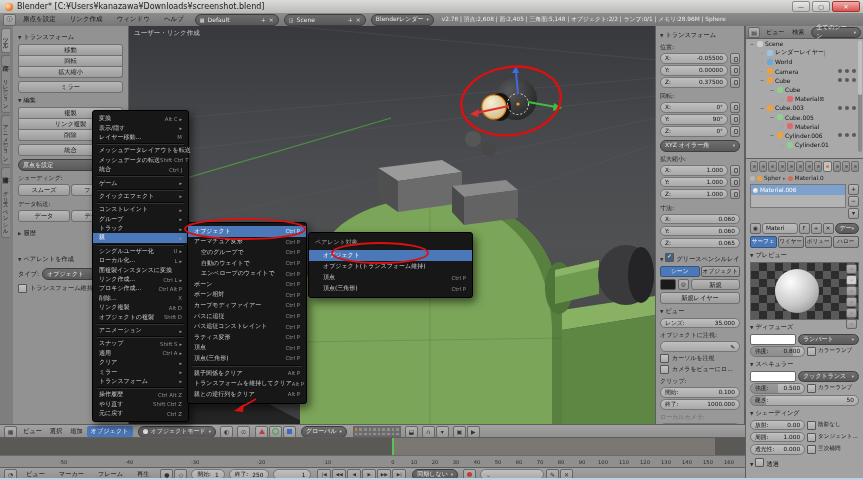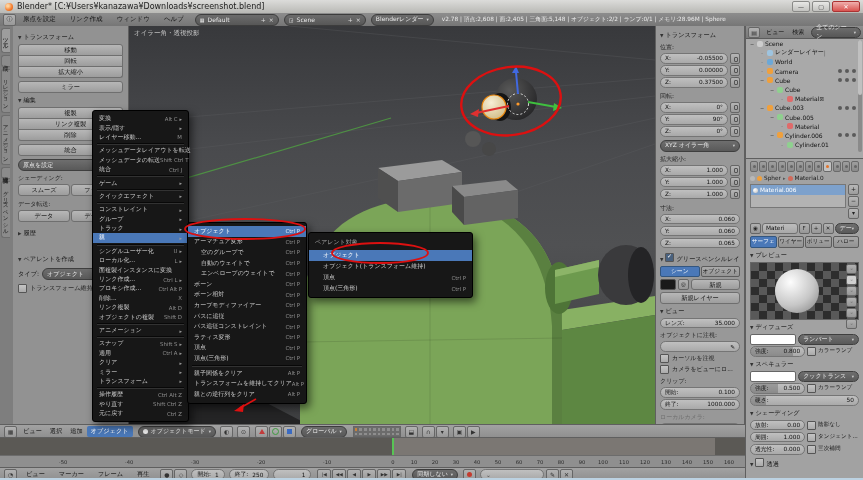--- a/index.html
+++ b/index.html
@@ -329,21 +329,21 @@
       <circle cx="389" cy="78" r="10.5" fill="none" stroke="#e9e9e9" stroke-width="1" stroke-dasharray="2,2" opacity="0.9"></circle>
       <circle cx="389" cy="78" r="1.6" fill="#ff9a2a"></circle>
       <line x1="380" y1="80" x2="347" y2="87" stroke="#e03030" stroke-width="2"></line>
       <polygon points="341,88 350,83 349,91" fill="#e03030"></polygon>
       <line x1="399" y1="76" x2="427" y2="81" stroke="#3fbf3f" stroke-width="2"></line>
       <polygon points="433,82 425,77 424,85" fill="#3fbf3f"></polygon>
       <line x1="389" y1="68" x2="387" y2="46" stroke="#4169e1" stroke-width="2"></line>
       <polygon points="387,40 383,47 390,47" fill="#4169e1"></polygon>
     </g>
   </svg>
-  <div id="vp-label" class="abs">オイラー角・透視投影</div>
+  <div id="vp-label" class="abs">ユーザー・リンク作成</div>
 
   <div id="objmenu" class="menu">
       <div class="mrow">
         <span class="mlabel">変換</span>
         <span class="mright">
           <span class="msc">Alt C</span>
           <span class="marr">▸</span>
         </span>
       </div>
       <div class="mrow">

